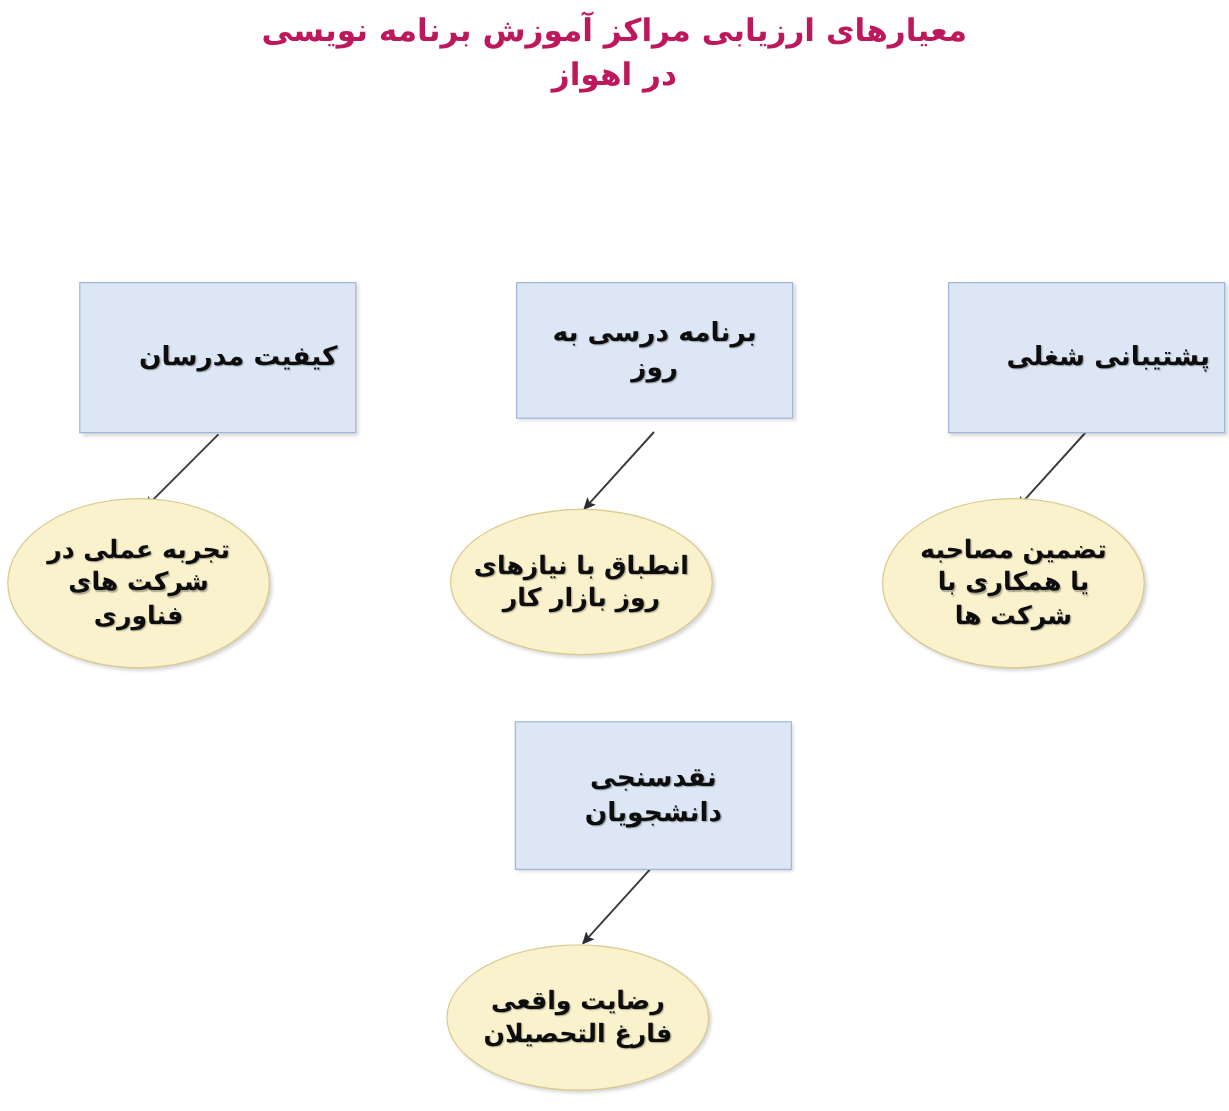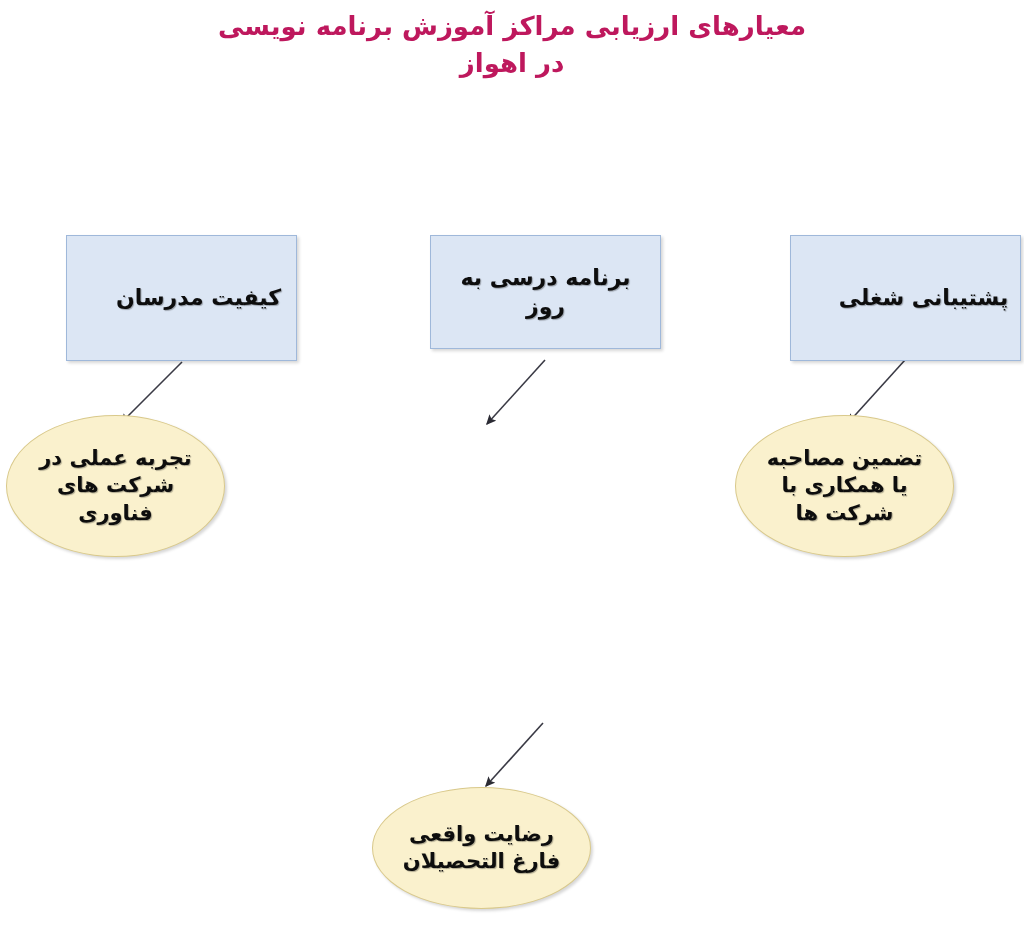--- a/index.html
+++ b/index.html
@@ -132,27 +132,35 @@
 
   <div class="node-box" style="left:430px; top:235px; width:231px; height:114px;">
     <span class="node-text">برنامه درسی به
 روز</span>
   </div>
 
   <div class="node-box" style="left:790px; top:235px; width:231px; height:126px;padding-left:36px;">
     <span class="node-text">پشتیبانی شغلی</span>
   </div>
 
+  <div class="node-box" style="left:429px; top:601px; width:231px; height:124px;">
+    <span class="node-text">نقدسنجی
+دانشجویان</span>
+  </div>
 
   <div class="node-ellipse" style="left:6px; top:415px; width:219px; height:142px;">
     <span class="node-text">تجربه عملی در
 شرکت های
 فناوری</span>
   </div>
 
+  <div class="node-ellipse" style="left:375px; top:424px; width:219px; height:122px;">
+    <span class="node-text">انطباق با نیازهای
+روز بازار کار</span>
+  </div>
 
   <div class="node-ellipse" style="left:735px; top:415px; width:219px; height:142px;">
     <span class="node-text">تضمین مصاحبه
 یا همکاری با
 شرکت ها</span>
   </div>
 
   <div class="node-ellipse" style="left:372px; top:787px; width:219px; height:122px;">
     <span class="node-text">رضایت واقعی
 فارغ التحصیلان</span>

